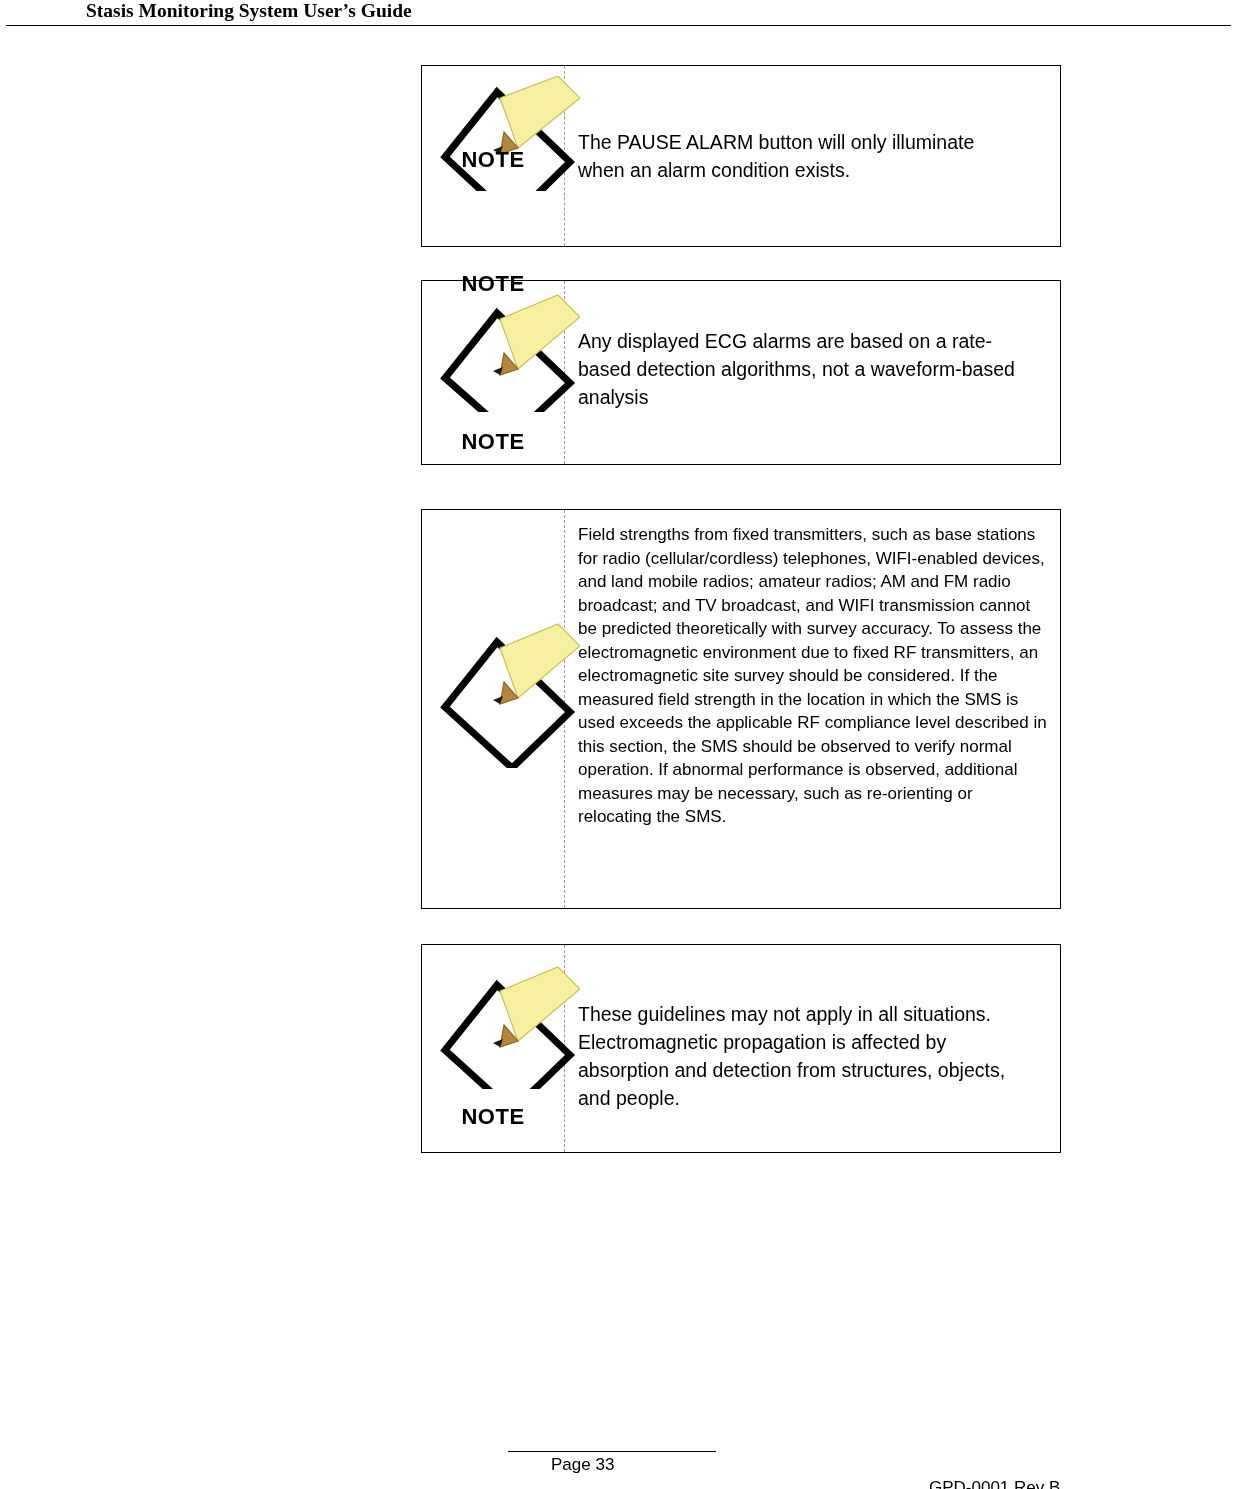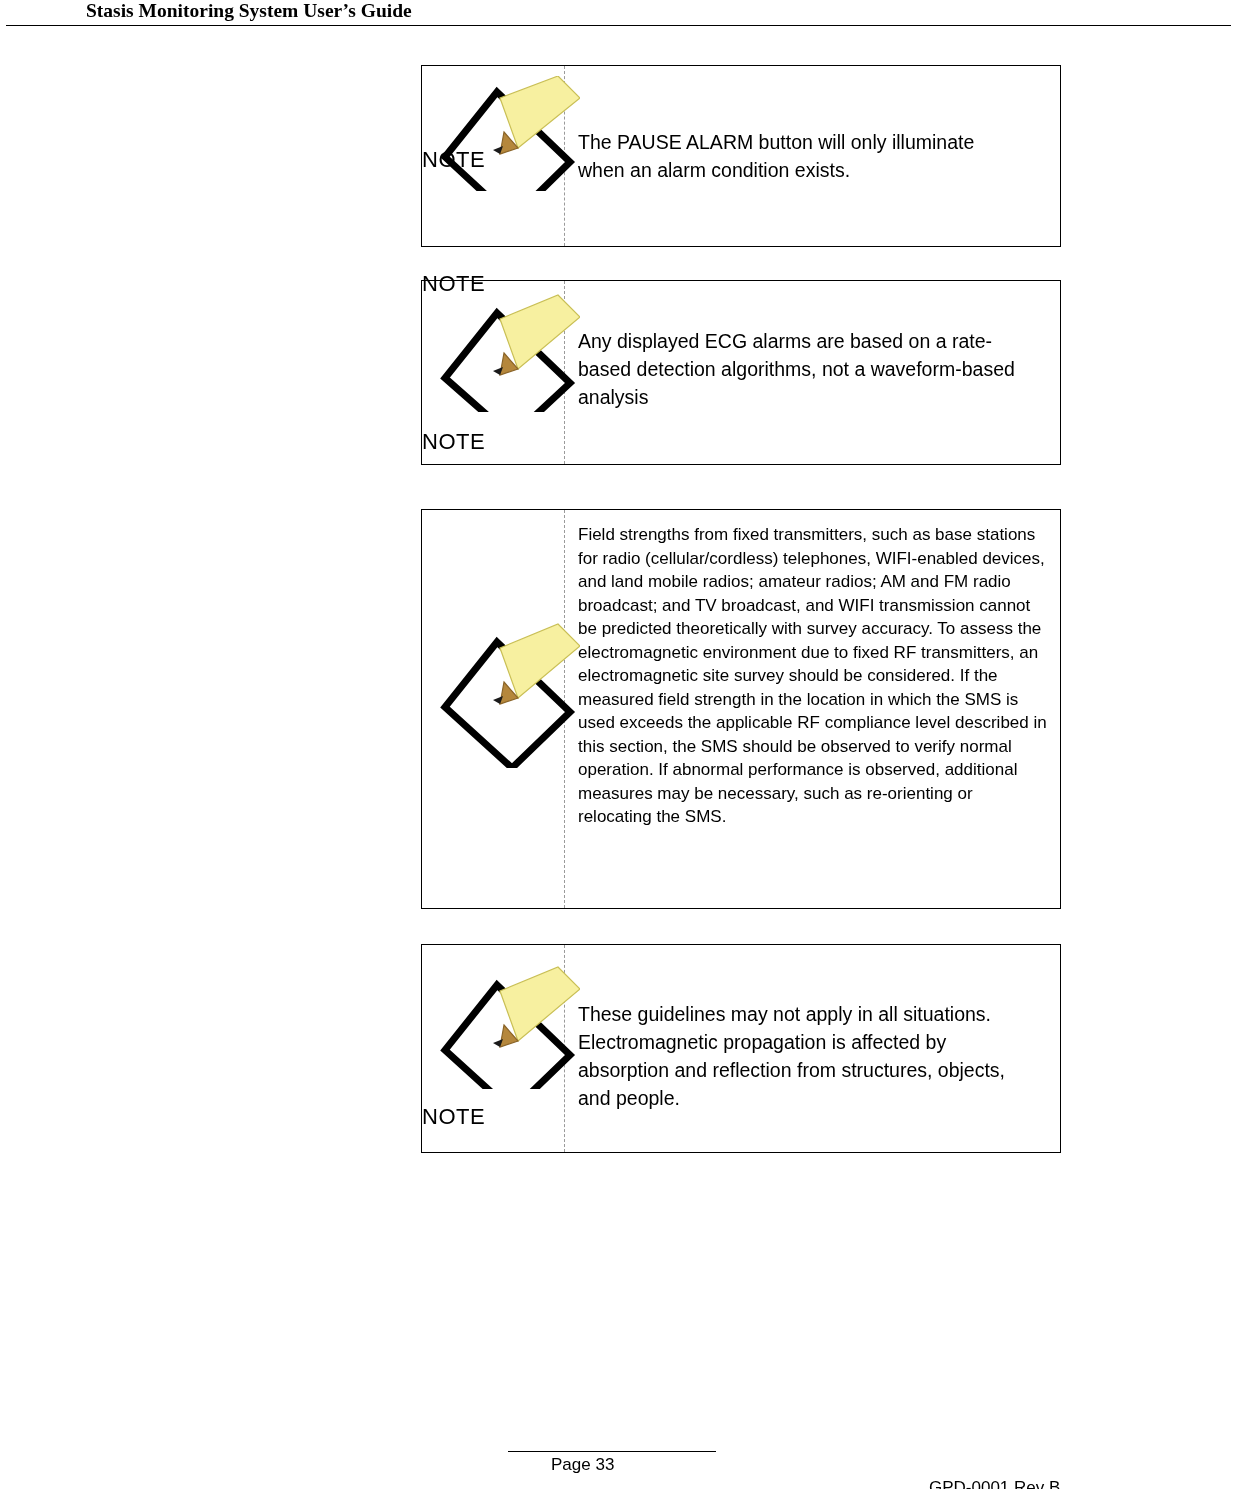--- a/index.html
+++ b/index.html
@@ -61,23 +61,23 @@
   .note-left {
     position: absolute;
     left: 0;
     top: 0;
     width: 142px;
     height: 100%;
   }
   .note-label {
     position: absolute;
     width: 142px;
-    text-align: left;
+    text-align: center;
     font-size: 22px;
-    font-weight: normal;
+    font-weight: bold;
     font-family: "Liberation Sans", sans-serif;
     letter-spacing: 0.5px;
   }
   .note-text {
     position: absolute;
     left: 156px;
     right: 14px;
     font-family: "Liberation Sans", sans-serif;
     color: #000000;
   }
@@ -173,18 +173,18 @@
     <span class="note-icon" style="left:18px; top:14px;">
       <svg width="140" height="130" viewBox="0 0 140 130" xmlns="http://www.w3.org/2000/svg">
         <polygon points="57,26 130,96 72,152 5,91" fill="#ffffff" stroke="#000000" stroke-width="7" stroke-linejoin="miter"></polygon>
         <polygon points="60,32 118,8 140,30 78,82" fill="#f7f0a0" stroke="#c9bf55" stroke-width="1.2"></polygon>
         <polygon points="64,66 78,82 60,88" fill="#b5873c" stroke="#8a6428" stroke-width="1.2"></polygon>
         <polygon points="60,88 63,80 53,84" fill="#1a1a1a"></polygon>
       </svg>
     </span>
   </div>
   <div class="note-label" style="left: 0px; top: 159px;">NOTE</div>
-  <div class="note-text" style="top:55px; font-size:19.5px; line-height:28px; width:455px;">These guidelines may not apply in all situations.  Electromagnetic propagation is affected by absorption and reflection from structures, objects, and people.</div>
+  <div class="note-text" style="top:55px; font-size:19.5px; line-height:28px; width:455px;">These guidelines may not apply in all situations.  Electromagnetic propagation is affected by absorption and detection from structures, objects, and people.</div>
 </div>
 
 <div class="footer-rule"></div>
 <div class="footer-page">Page 33</div>
 <div class="footer-rev">GPD-0001 Rev B</div>
 
 </body></html>

